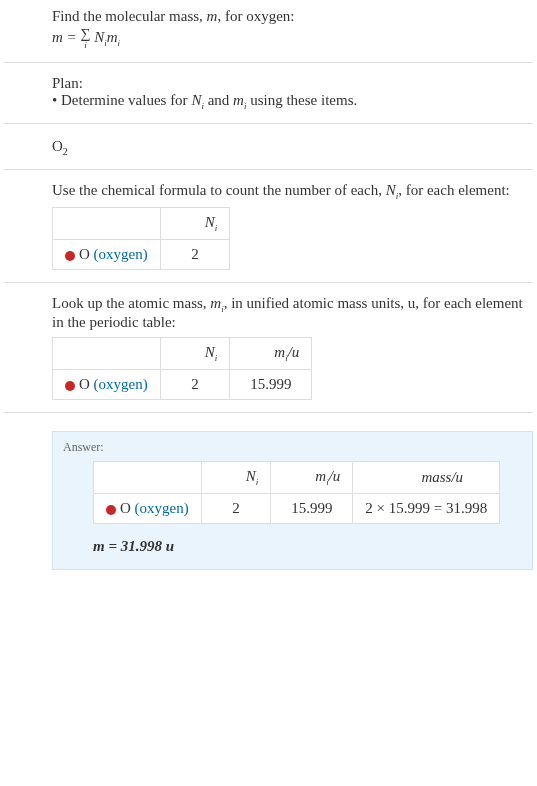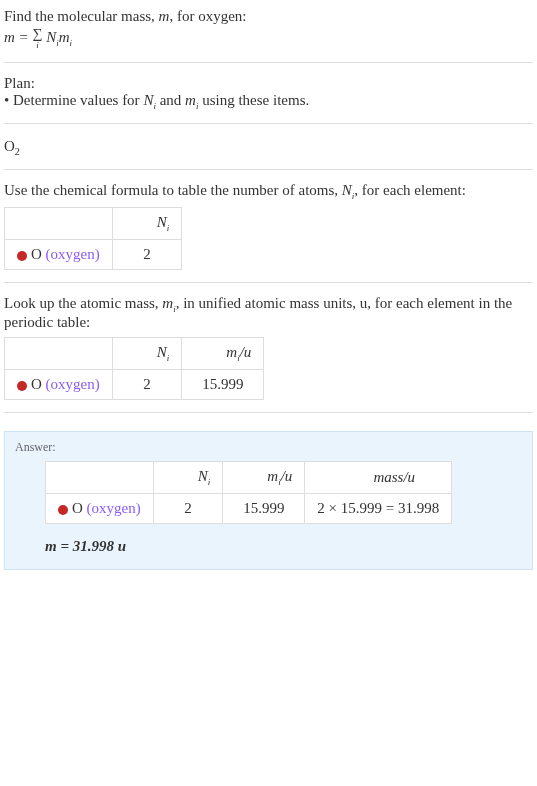--- a/index.html
+++ b/index.html
@@ -10,20 +10,21 @@
     body {
       font-family: Georgia, 'Times New Roman', serif;
       font-size: 15px;
       color: #333;
       background: #fff;
       width: 537px;
       padding: 4px;
     }
     .section {
       padding: 4px 0;
+      margin-left: 48px;
     }
     .divider {
       border-top: 1px solid #ddd;
       margin: 8px 0;
     }
     .formula-line {
       font-style: italic;
       margin-top: 2px;
     }
     .sub {
@@ -59,21 +60,21 @@
     .element-dot {
       display: inline-block;
       width: 10px;
       height: 10px;
       background: #c62828;
       border-radius: 50%;
       margin-right: 4px;
       vertical-align: middle;
     }
     .element-name {
-      color: #8b5cf6;
+      color: #0369a1;
     }
     .answer-box {
       background: #eaf4fc;
       border: 1px solid #cde4f5;
       padding: 8px 10px 14px 10px;
       margin-top: 6px;
     }
     .answer-label {
       color: #666;
       font-size: 12px;
@@ -140,21 +141,21 @@
 <div class="section">
   <div class="chem-formula">
     <span>O</span><span class="sub">2</span>
   </div>
 </div>
 
 <div class="divider"></div>
 
 <div class="section">
   <div>
-    <span>Use the chemical formula to table the number of atoms, </span><span class="italic">N</span><span class="subscript-i">i</span><span>, for each element:</span>
+    <span>Use the chemical formula to count the number of each, </span><span class="italic">N</span><span class="subscript-i">i</span><span>, for each element:</span>
   </div>
   <table>
     <tbody>
         <tr>
       <th></th>
       <th><span class="italic">N</span><span class="subscript-i">i</span></th>
     </tr>
     <tr>
       <td class="element-cell">
         <span class="element-dot"></span><span>O</span> <span class="element-name">(oxygen)</span>

